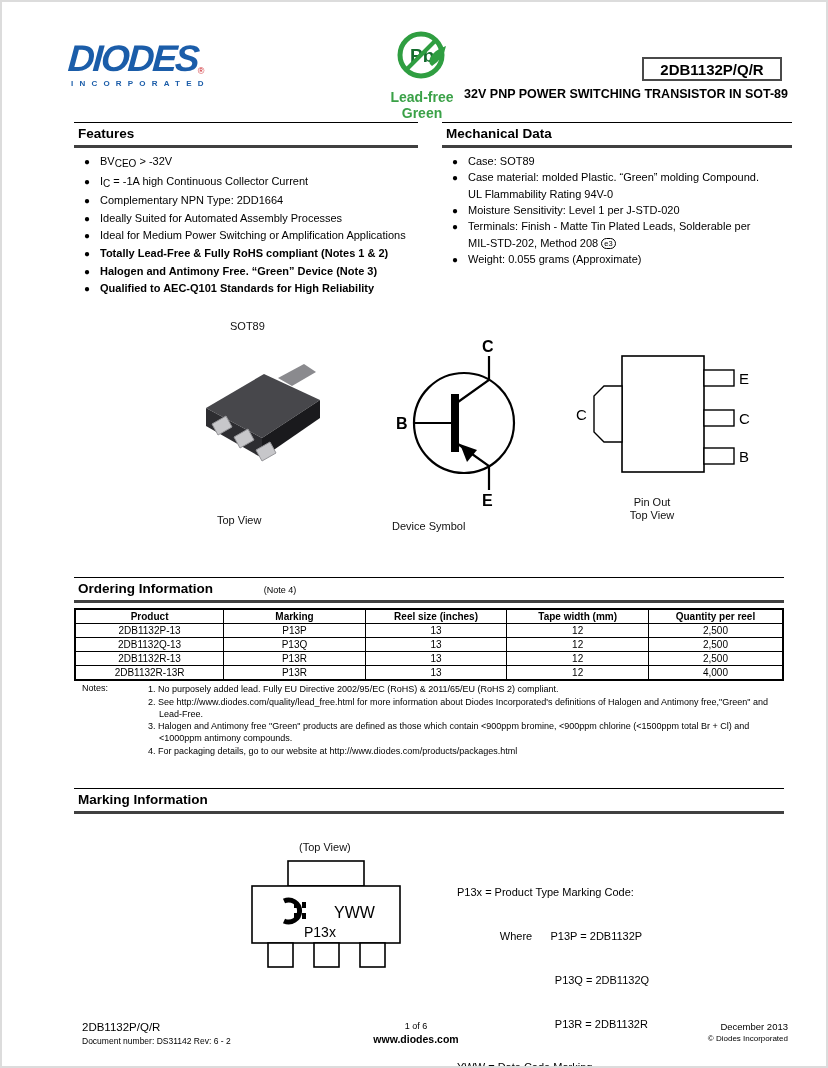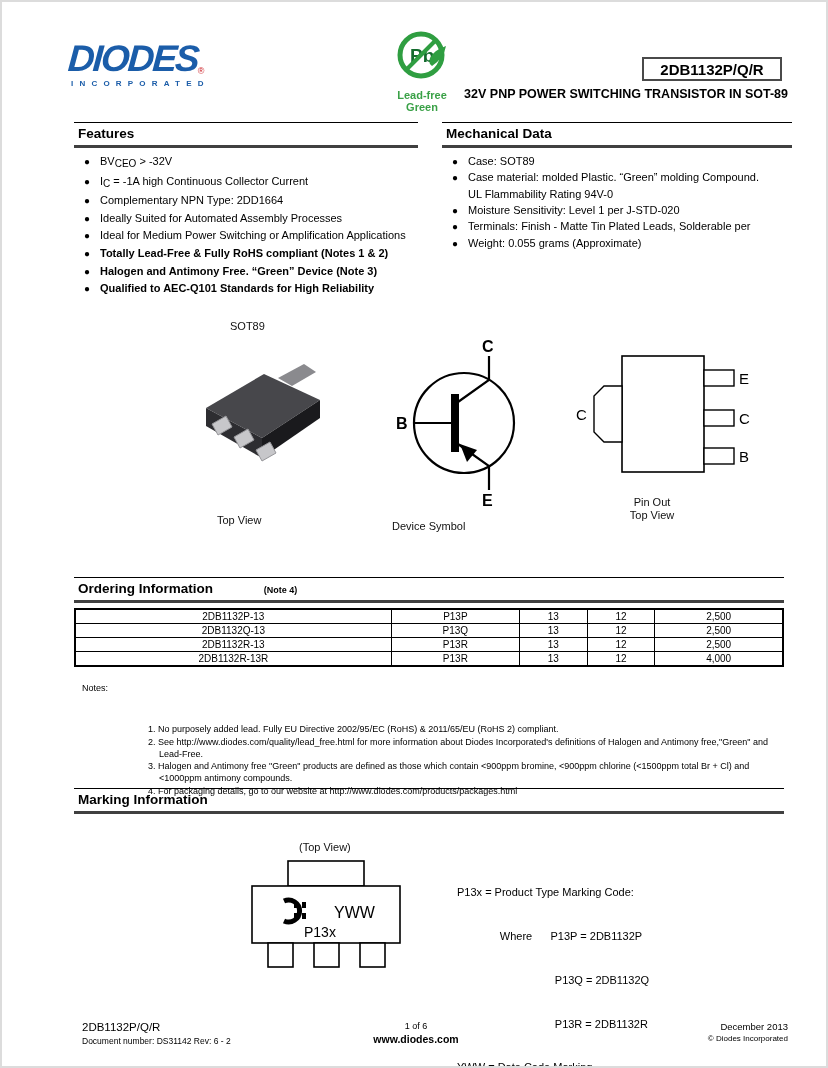--- a/index.html
+++ b/index.html
@@ -8,26 +8,26 @@
     position:relative; width:828px; height:1068px; margin:0 auto;
     background:#ffffff; color:#000; overflow:hidden;
     border:2px solid #dcdcdc;
   }
   
   .logo { position:absolute; left:66px; top:40px; }
   .logo-word { font-size:37px; font-weight:bold; color:#1b5da9; letter-spacing:-2px; line-height:34px; font-style:italic; transform:skewX(-4deg); display:inline-block;}
   .logo-reg { color:#cc2027; font-size:9px; vertical-align:bottom; font-style:normal;}
   .logo-sub { font-size:8px; font-weight:bold; color:#1b5da9; letter-spacing:6.2px; margin-top:3px; padding-left:3px;}
   .pb { position:absolute; left:384px; top:26px; width:72px; text-align:center;}
-  .pb-label { font-size:11px; font-weight:bold; color:#3aa147; margin-top:1px;}
+  .pb-label { font-size:14px; font-weight:bold; color:#3aa147; margin-top:1px;}
   .part-box { position:absolute; left:640px; top:55px; width:140px; height:24px; border:2px solid #4a4a4a; text-align:center; font-weight:bold; font-size:15px; line-height:21px;}
   .doc-title { position:absolute; right:38px; top:85px; font-weight:bold; font-size:12.5px; }
   
   .sec-head { border-top:1.5px solid #000; border-bottom:3px solid #404040; font-weight:bold; font-size:13.5px; padding:3px 0 4px 4px; }
-  .sec-head .note-sm { font-weight:bold; font-size:9px;padding-left:47px; }
+  .sec-head .note-sm { font-weight:normal; font-size:9px;padding-left:47px; }
   
   .features-col { position:absolute; left:72px; top:120px; width:344px; }
   .mech-col     { position:absolute; left:440px; top:120px; width:350px; }
   .blist { margin-top:7px; font-size:11px; }
   .bitem { display:flex; margin-bottom:4.6px; }
   .bitem .bullet { width:26px; text-align:center; font-size:10px; line-height:13px; flex:0 0 26px;}
   .bitem .btxt { line-height:13px; }
   .bitem.bold .btxt { font-weight:bold; }
   .mech-col .bitem { margin-bottom:3.4px; }
   .cont-line { line-height:13px; margin:1px 0 3px 26px; font-size:11px; }
@@ -39,21 +39,21 @@
   svg text { font-family:"Liberation Sans", sans-serif; }
   
   .ordering-head { position:absolute; left:72px; top:575px; width:710px; }
   .otable { position:absolute; left:72px; top:606px; width:710px; border-collapse:collapse; font-size:10px; }
   .otable th, .otable td { border:1px solid #000; text-align:center; padding:1px 2px; height:12px; line-height:11px;}
   .otable { border:2px solid #000; }
   .otable th { font-weight:bold; }
   .notes { position:absolute; left:80px; top:681px; width:705px; font-size:9px; display:flex;gap:16px; }
   .notes-label { width:50px; flex:0 0 50px; }
   .note-item { padding-left:11px; text-indent:-11px; line-height:12px; margin-bottom:0.5px; }
-  .notes-body { width:655px;margin-top:40px; }
+  .notes-body { width:655px; }
   
   .marking-head { position:absolute; left:72px; top:786px; width:710px; }
   .marking-text { position:absolute; left:455px; top:854px; font-size:11px; line-height:14.6px; white-space:pre; }
   
   .footer-left { position:absolute; left:80px; top:1019px; }
   .fl-part { font-size:11.5px; }
   .fl-doc { font-size:8.5px; margin-top:3px; }
   .footer-center { position:absolute; left:0; top:1019px; width:828px; text-align:center; }
   .fc-page { font-size:9px; }
   .fc-site { font-size:10.5px; font-weight:bold; margin-top:2px;}
@@ -135,20 +135,21 @@
         </div>
       <div class="cont-line">UL Flammability Rating 94V-0</div>
       <div class="bitem">
           <span class="bullet">●</span>
           <span class="btxt">Moisture Sensitivity: Level 1 per J-STD-020</span>
         </div>
       <div class="bitem">
           <span class="bullet">●</span>
           <span class="btxt">Terminals: Finish - Matte Tin Plated Leads, Solderable per</span>
         </div>
+      <div class="cont-line"><span>MIL-STD-202, Method 208 </span><span class="e3">e3</span></div>
       <div class="bitem">
           <span class="bullet">●</span>
           <span class="btxt">Weight: 0.055 grams (Approximate)</span>
         </div>
     </div>
   </div>
 
   <div class="abs cap" style="left:228px; top:318px;">SOT89</div>
 
   <svg class="abs" style="left:180px; top:352px;" width="165" height="130" viewBox="0 0 165 130">
@@ -191,20 +192,27 @@
     <div>Top View</div>
   </div>
 
   <div class="ordering-head sec-head">
     <span>Ordering Information</span>
     <span class="note-sm">(Note 4)</span>
   </div>
 
   <table class="otable">
     <tbody>
+        <tr>
+      <th style="width:21%">Product</th>
+      <th style="width:20%">Marking</th>
+      <th style="width:20%">Reel size (inches)</th>
+      <th style="width:20%">Tape width (mm)</th>
+      <th style="width:19%">Quantity per reel</th>
+    </tr>
     <tr>
       <td>2DB1132P-13</td>
           <td>P13P</td>
           <td>13</td>
           <td>12</td>
           <td>2,500</td>
     </tr>
     <tr>
       <td>2DB1132Q-13</td>
           <td>P13Q</td>

